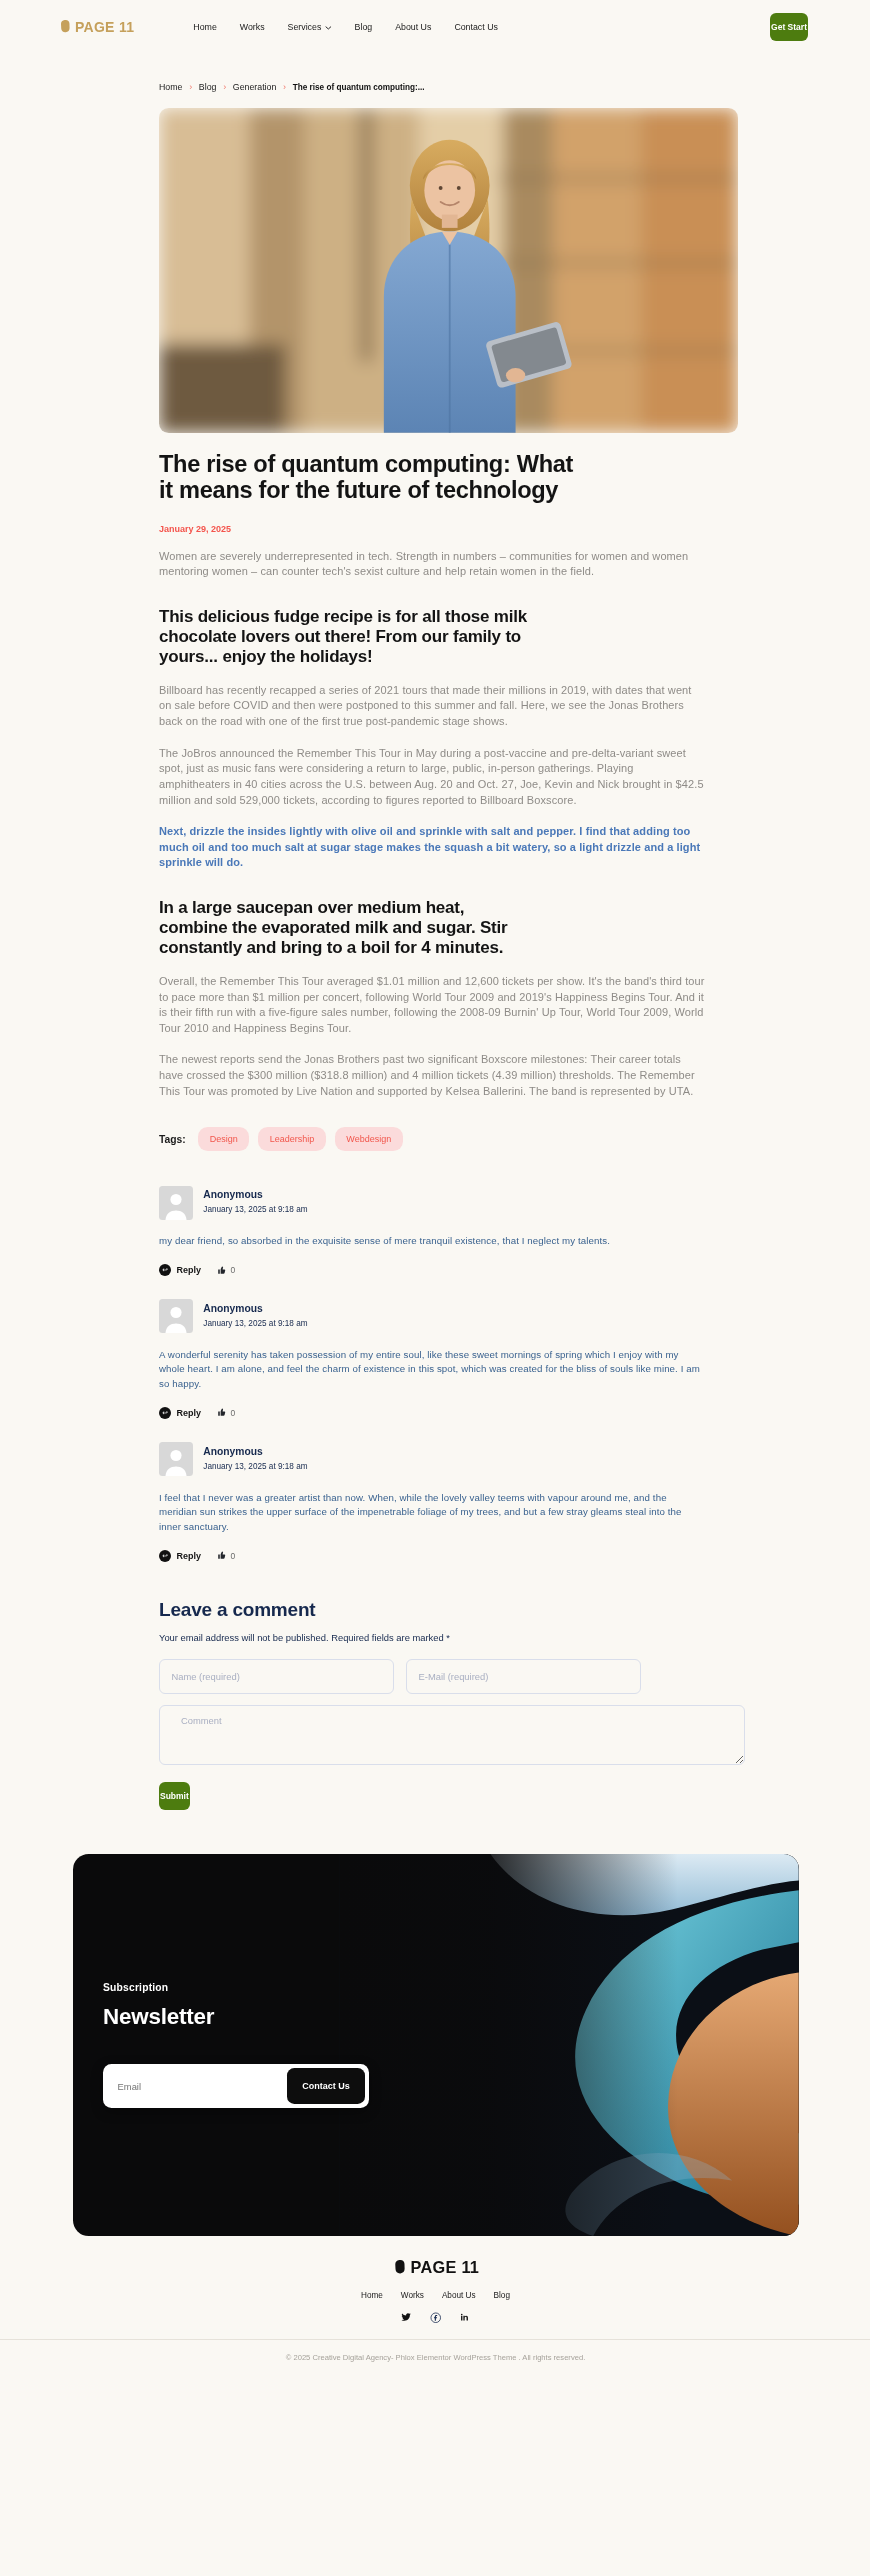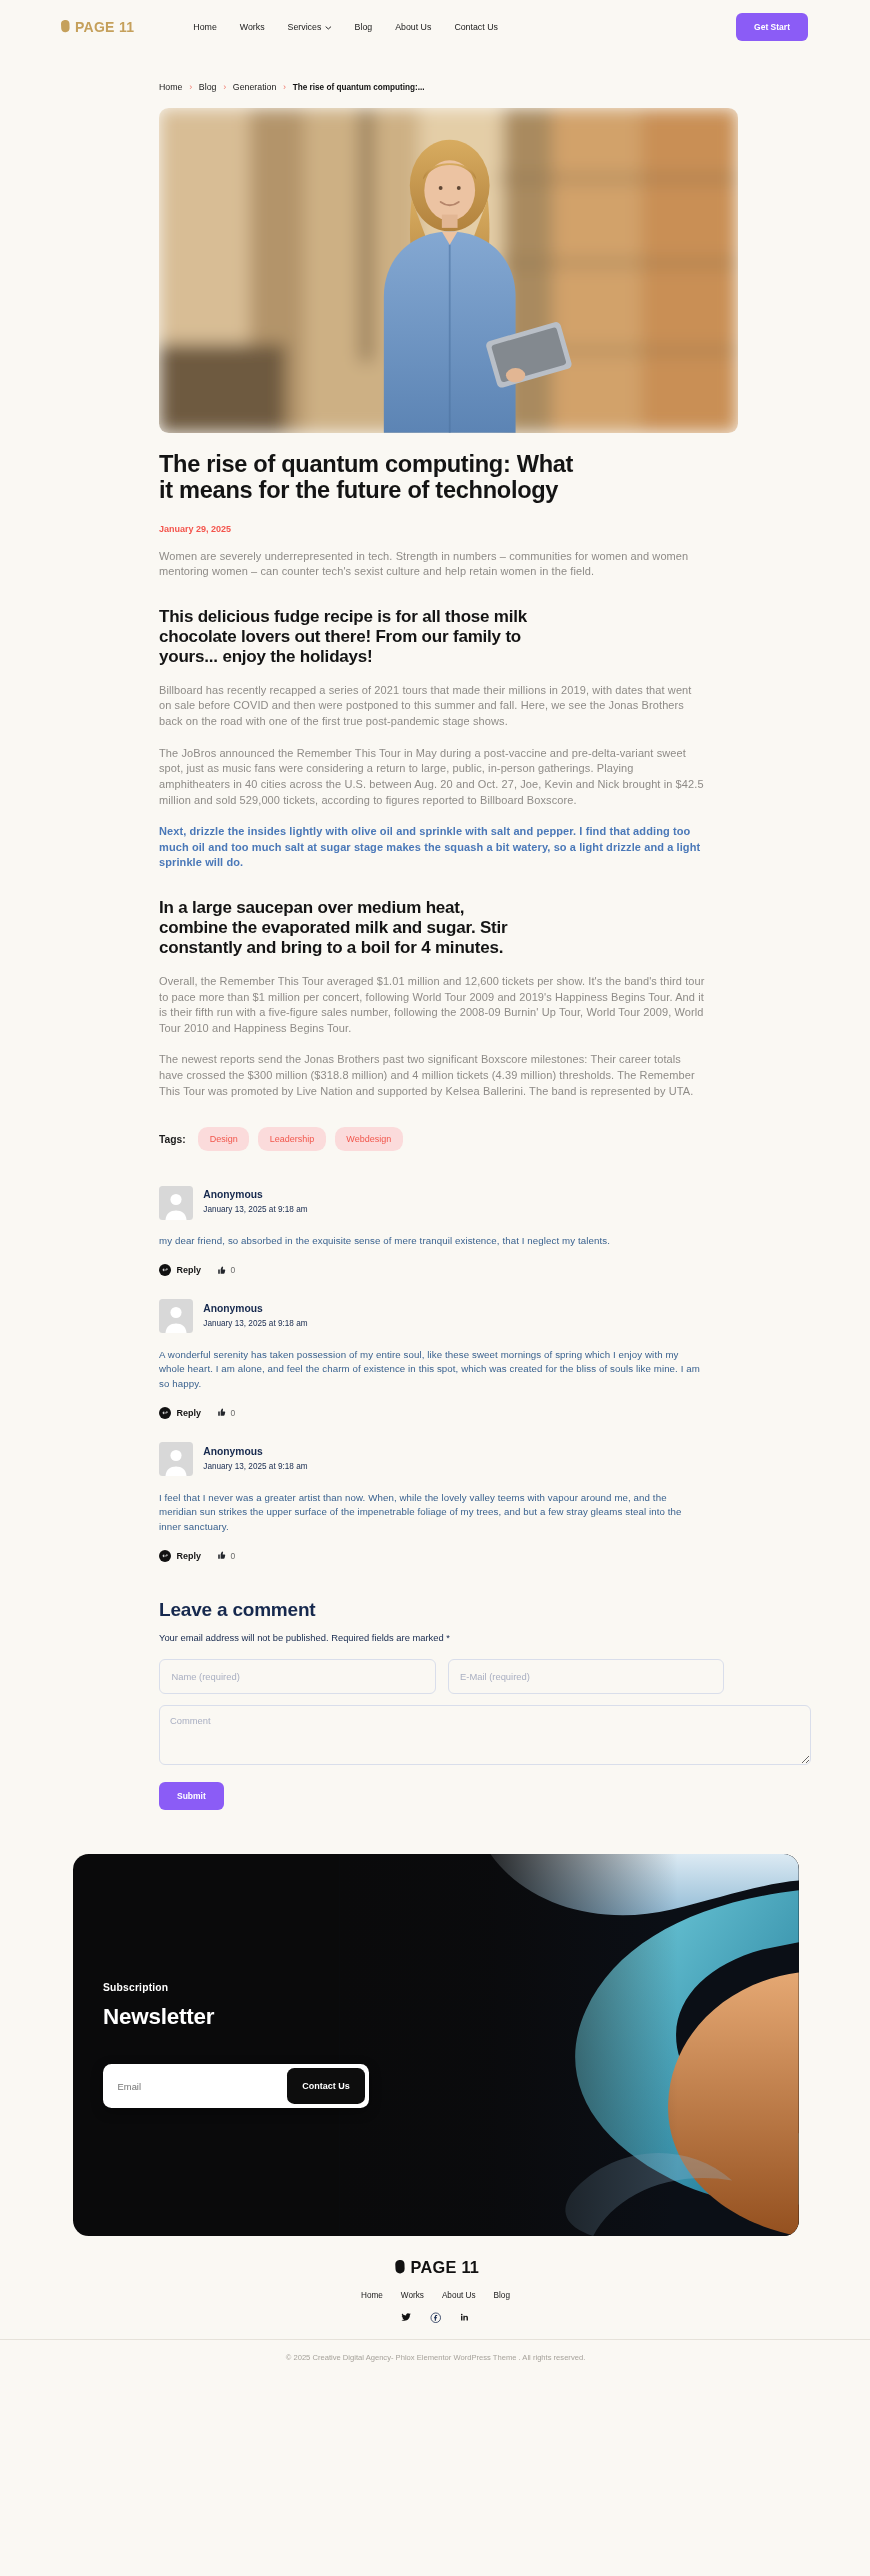--- a/index.html
+++ b/index.html
@@ -8,22 +8,22 @@
     font-family:"Liberation Sans", sans-serif; color:#141414;
     overflow-x:hidden; position:relative;
   }
   
   .header { display:flex; align-items:center; height:54px; padding:0 63px 0 58px; }
   .logo { display:flex; align-items:center; gap:3.6px; cursor:pointer; }
   .logo-text { font-size:14px; font-weight:800; letter-spacing:0.3px; color:#C5A05B; }
   .nav { display:flex; gap:23px; margin-left:59px; align-items:center; }
   .nav-item { font-size:8.8px; font-weight:500; color:#1a1a1a; display:flex; align-items:center; gap:3.6px; cursor:pointer; }
   .btn-dark {
-    background:#8b5cf6; color:#fff; border:none; border-radius:6px;
-    font-family:inherit; font-size:8.5px; font-weight:700; padding:9px 18px; cursor:pointer;
+    background:#4d7c0f; color:#fff; border:none; border-radius:6px;
+    font-family:inherit; font-size:8.5px; font-weight:700; padding:9px 1px; cursor:pointer;
   }
   .header .btn-dark { margin-left:auto; }
   
   .breadcrumb { margin:28px 0 0 159px; display:flex; align-items:center; font-size:8.8px; }
   .crumb { color:#1c1c1c; font-weight:500; cursor:pointer; }
   .crumb-sep { color:#F0786B; padding:0 6.7px; font-size:9px; }
   .crumb-current { font-weight:700; font-size:8.2px; color:#111; }
   
   .content { margin-left:159px; width:579px; }
   .hero { margin-top:15.7px; width:579px; height:325px; border-radius:9.7px; overflow:hidden; }
@@ -50,29 +50,29 @@
     width:12px; height:12px; border-radius:50%; background:#111; color:#fff;
     display:inline-flex; align-items:center; justify-content:center;
     font-size:6.7px; font-family:"DejaVu Sans", sans-serif; cursor:pointer;
   }
   .reply-label { font-weight:700; font-size:9px; color:#141414; cursor:pointer; }
   .like-group { display:flex; align-items:center; gap:3.6px; margin-left:11px; cursor:pointer; }
   .like-count { color:#6c6c6c; font-size:8.5px; }
   
   .leave-title { margin-top:37px; color:#16294E; font-size:19px; font-weight:800; letter-spacing:-0.2px; }
   .form-note { margin-top:11px; color:#16294E; font-size:9.4px; }
-  .form-row { margin-top:15.7px; display:flex; gap:12px; width:565px;align-items:flex-end; }
+  .form-row { margin-top:15.7px; display:flex; gap:12px; width:482px;align-items:flex-end; }
   .field {
     flex:1; height:35px; border:0.6px solid #D9DEEB; border-radius:6px; background:transparent;
     font-family:inherit; font-size:9.4px; color:#333; padding:0 11.5px; outline:none;
   }
   .field::placeholder, .area::placeholder { color:#A9AFC2; }
   .area {
-    margin-top:11px; width:652px; height:60px; border:0.6px solid #D9DEEB; border-radius:6px;
-    background:transparent; font-family:inherit; font-size:9.4px; color:#333; padding:9px 10px;
+    margin-top:11px; width:586px; height:60px; border:0.6px solid #D9DEEB; border-radius:6px;
+    background:transparent; font-family:inherit; font-size:9.4px; color:#333; padding:9px 21px;
     outline:none; resize:vertical;
   }
   .submit-row { width:565px; display:flex; margin-top:15.7px; }
   
   .newsletter {
     margin:44px 0 0 73px; width:726px; height:382px; border-radius:15.7px;
     background:#0A0A0B; position:relative; overflow:hidden;
   }
   .nl-art { position:absolute; right:0; top:0; height:382px; width:460px; }
   .nl-content { position:absolute; left:30px; top:128px; }

